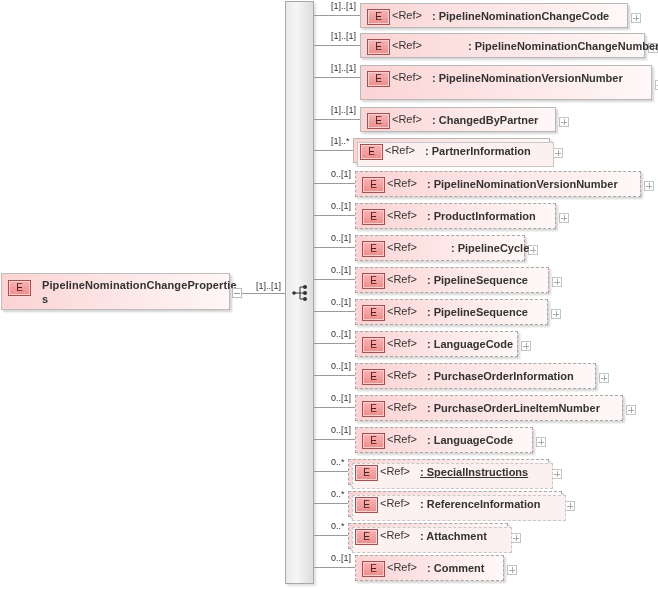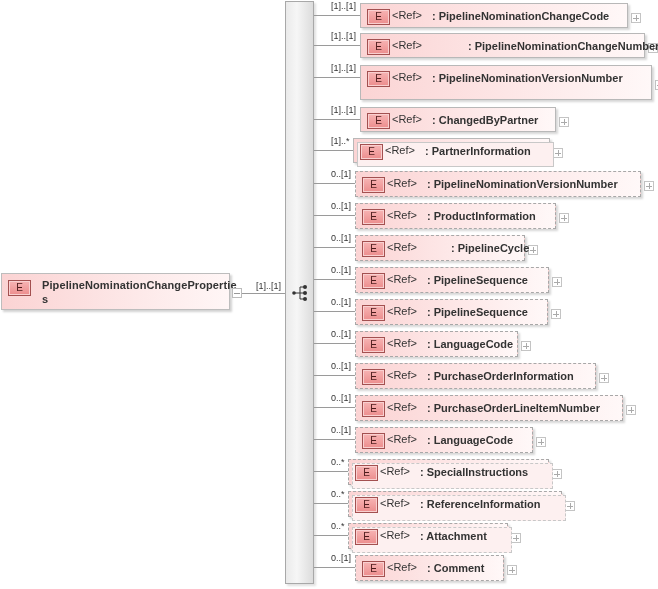--- a/index.html
+++ b/index.html
@@ -199,21 +199,21 @@
       <span class="badge">E</span>
       <span class="ref-text">&lt;Ref&gt;</span>
       <span class="el-name" style="white-space: nowrap;">: LanguageCode</span>
     </div>
     <div class="plus-btn" style="left: 536px; top: 437px;"></div>
     <div class="hline" style="left: 314px; top: 471px; width: 34px;"></div>
     <span class="card-label" style="left: 331px; top: 457px;">0..*</span>
     <div class="el-box opt multi" style="left: 348px; top: 459px; width: 201px; height: 26px; z-index: 1;">
       <span class="badge">E</span>
       <span class="ref-text">&lt;Ref&gt;</span>
-      <span class="el-name" style="white-space: nowrap;">: SpecialInstructions</span>
+      <span class="el-name" style="white-space: nowrap; text-decoration: underline;">: SpecialInstructions</span>
     </div>
     <div class="plus-btn" style="left: 552px; top: 469px;"></div>
     <div class="hline" style="left: 314px; top: 503px; width: 34px;"></div>
     <span class="card-label" style="left: 331px; top: 489px;">0..*</span>
     <div class="el-box opt multi" style="left: 348px; top: 491px; width: 214px; height: 26px; z-index: 1;">
       <span class="badge">E</span>
       <span class="ref-text">&lt;Ref&gt;</span>
       <span class="el-name" style="white-space: nowrap;">: ReferenceInformation</span>
     </div>
     <div class="plus-btn" style="left: 565px; top: 501px;"></div>

